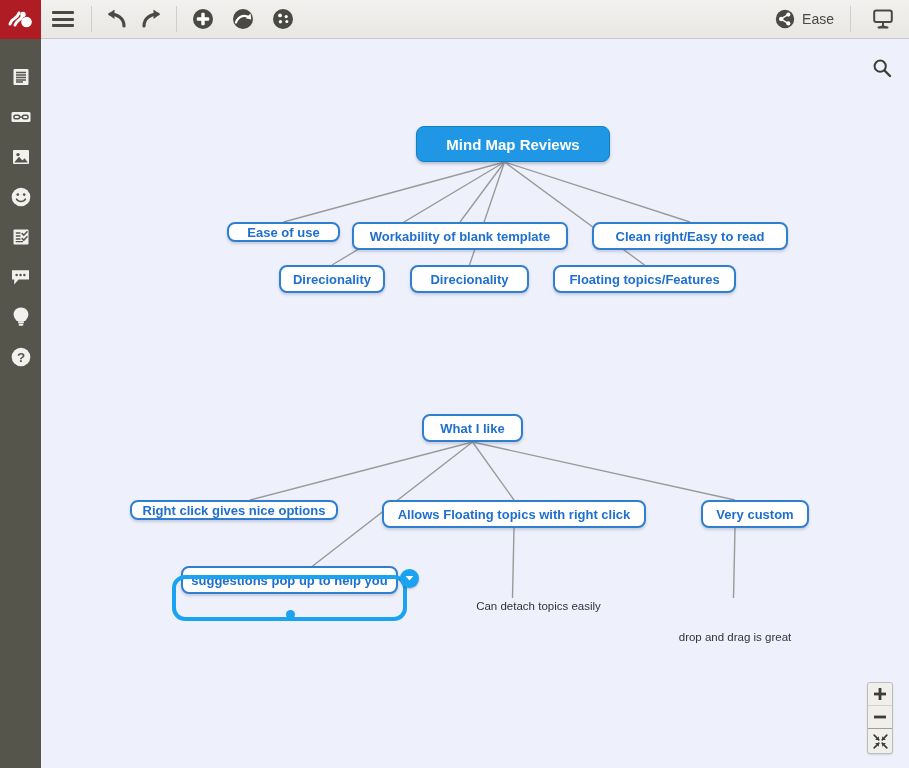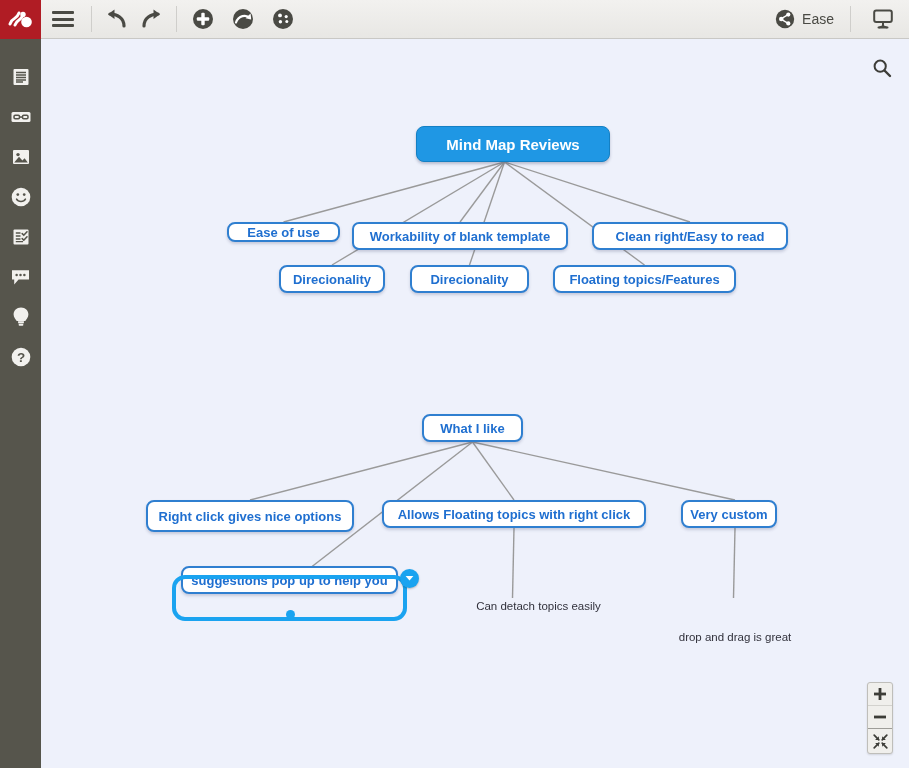--- a/index.html
+++ b/index.html
@@ -299,23 +299,23 @@
       </svg>
     <div id="nodes">
         <div class="node node-root" style="left: 375px; top: 87px; width: 194px; height: 36px;">Mind Map Reviews</div>
         <div class="node node-child" style="left: 186px; top: 183px; width: 113px; height: 20px;">Ease of use</div>
         <div class="node node-child" style="left: 311px; top: 183px; width: 216px; height: 28px; border-radius: 7px;">Workability of blank template</div>
         <div class="node node-child" style="left: 551px; top: 183px; width: 196px; height: 28px;">Clean right/Easy to read</div>
         <div class="node node-child" style="left: 238px; top: 226px; width: 106px; height: 28px;">Direcionality</div>
         <div class="node node-child" style="left: 369px; top: 226px; width: 119px; height: 28px;">Direcionality</div>
         <div class="node node-child" style="left: 512px; top: 226px; width: 183px; height: 28px;">Floating topics/Features</div>
         <div class="node node-child" style="left: 381px; top: 375px; width: 101px; height: 28px;">What I like</div>
-        <div class="node node-child" style="left: 105px; top: 461px; width: 208px; height: 32px;">Right click gives nice options</div>
+        <div class="node node-child" style="left: 89px; top: 461px; width: 208px; height: 20px;">Right click gives nice options</div>
         <div class="node node-child" style="left: 341px; top: 461px; width: 264px; height: 28px;">Allows Floating topics with right click</div>
-        <div class="node node-child" style="left: 640px; top: 461px; width: 96px; height: 28px;">Very custom</div>
+        <div class="node node-child" style="left: 660px; top: 461px; width: 108px; height: 28px;">Very custom</div>
         <div class="node node-child" style="left: 140px; top: 527px; width: 217px; height: 28px;">suggestions pop up to help you</div>
         <div class="sel-halo" style="left: 131px; top: 536px; width: 235px; height: 46px;"></div>
         <div class="sel-handle" style="left: 359px; top: 530px;">
           <svg width="9" height="7" viewBox="0 0 9 7">
             <path d="M0.6 1 L4.5 5.6 L8.4 1 Z" fill="#ffffff"></path>
           </svg>
         </div>
         <div class="sel-dot" style="left: 244.5px; top: 571px;"></div>
         <div class="node node-plain" style="left: 415px; top: 559px; width: 113px; height: 16px; margin-left: 26px;">Can detach topics easily</div>
         <div class="node node-plain" style="left: 640px; top: 590px; width: 108px; height: 16px;">drop and drag is great</div>

